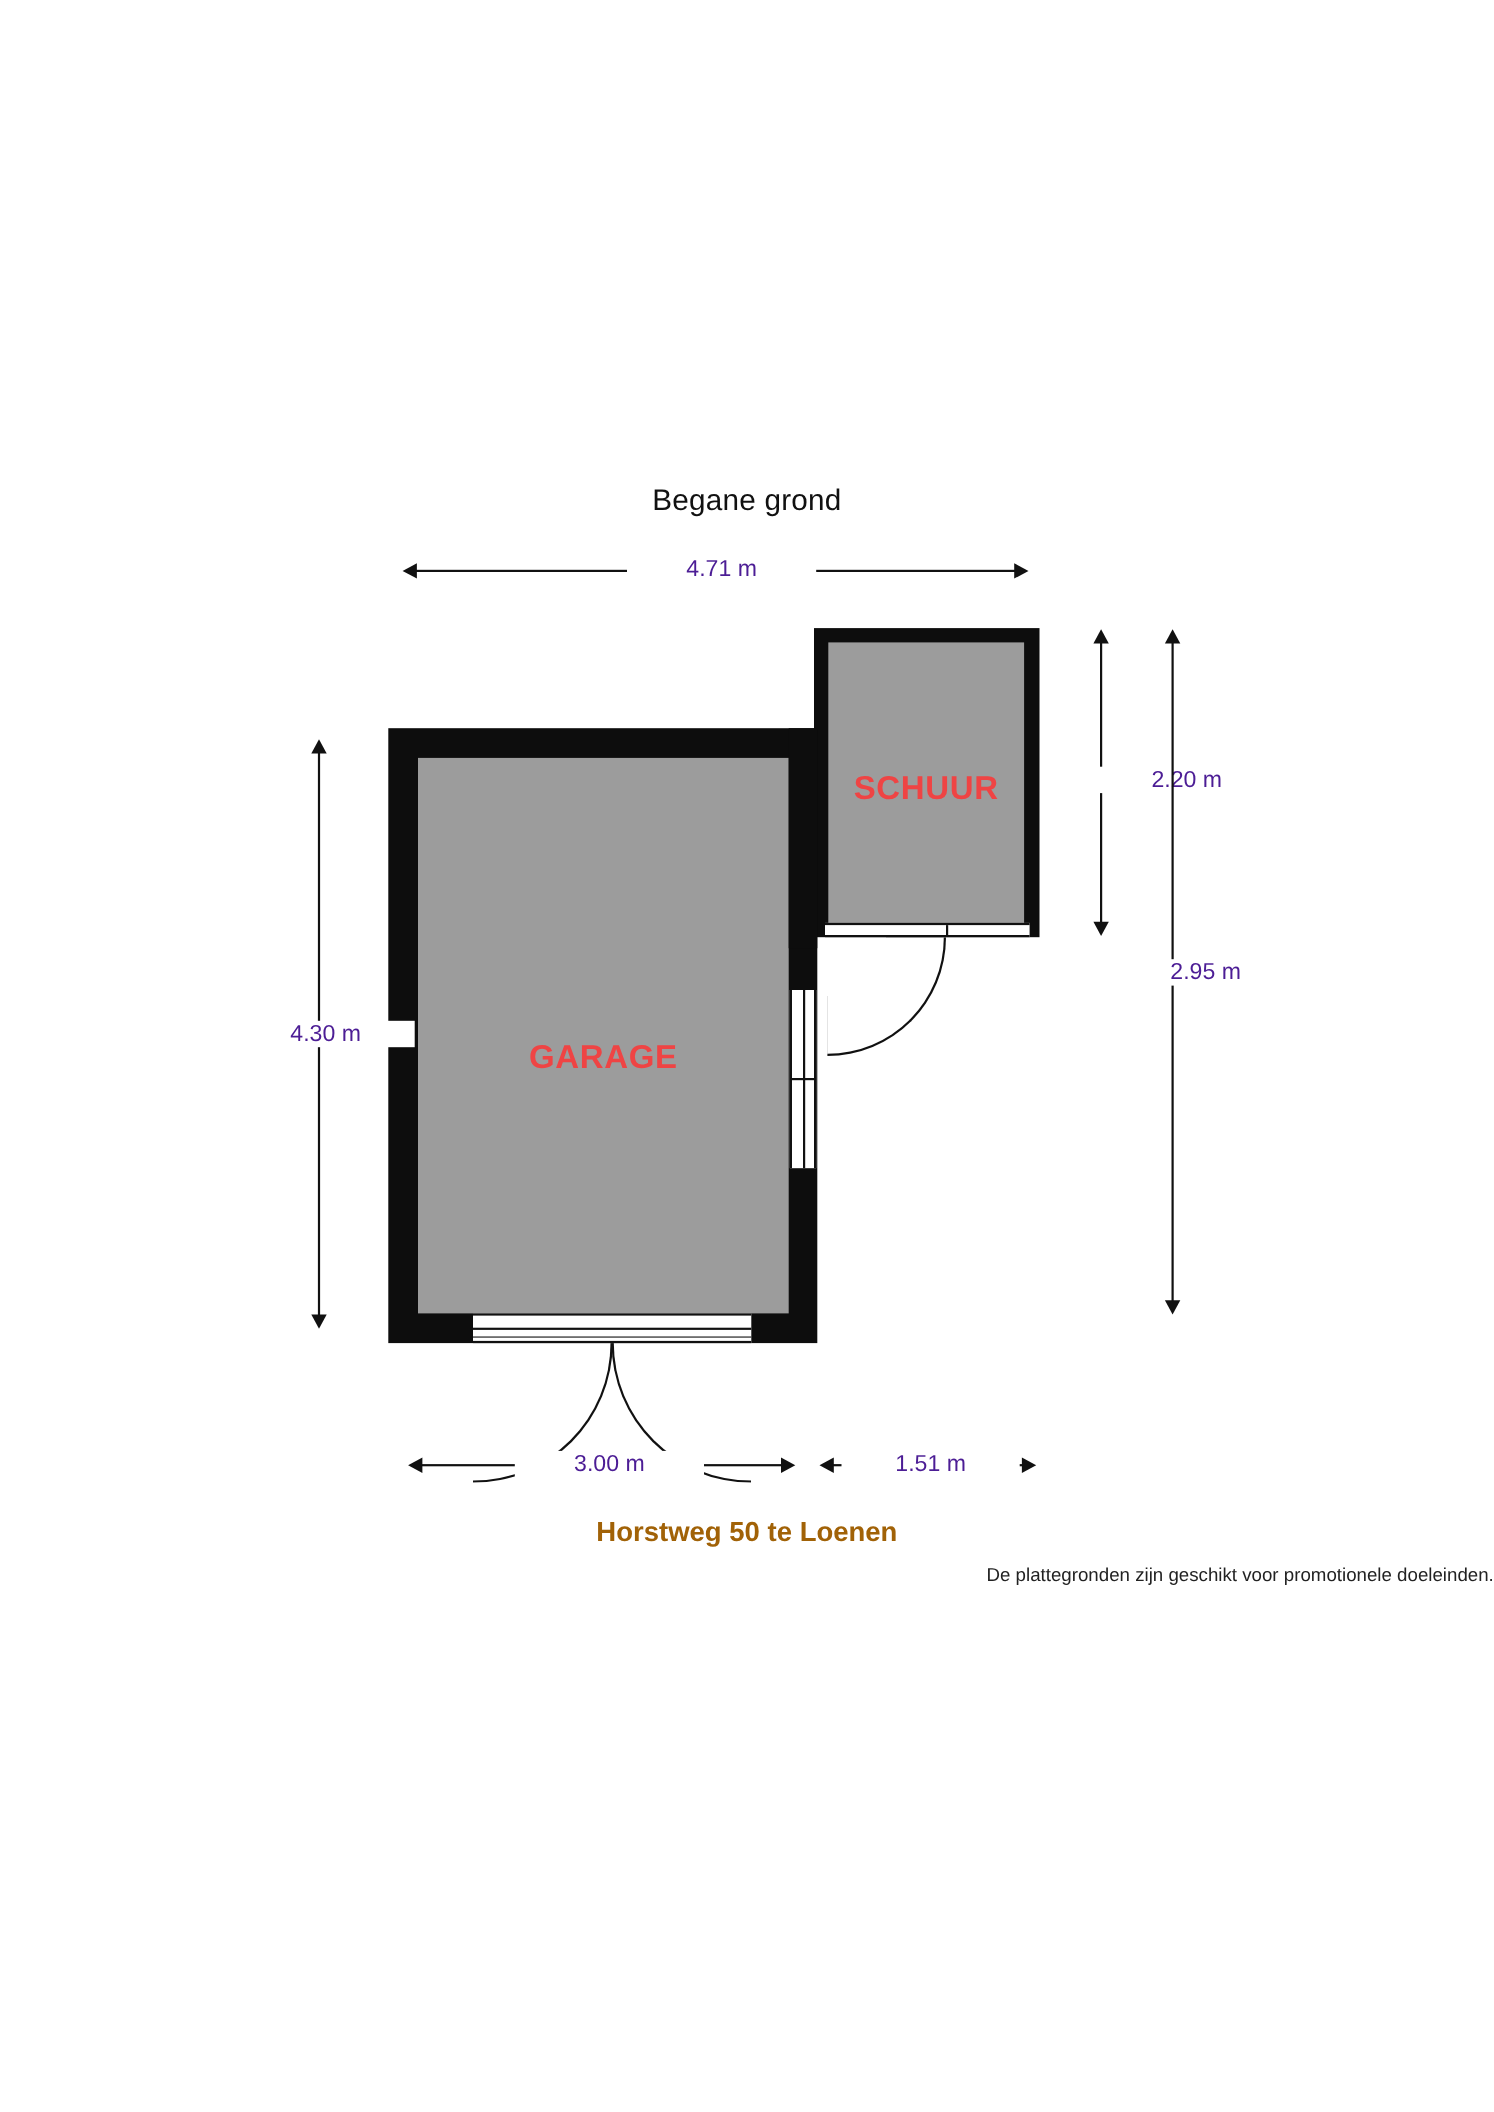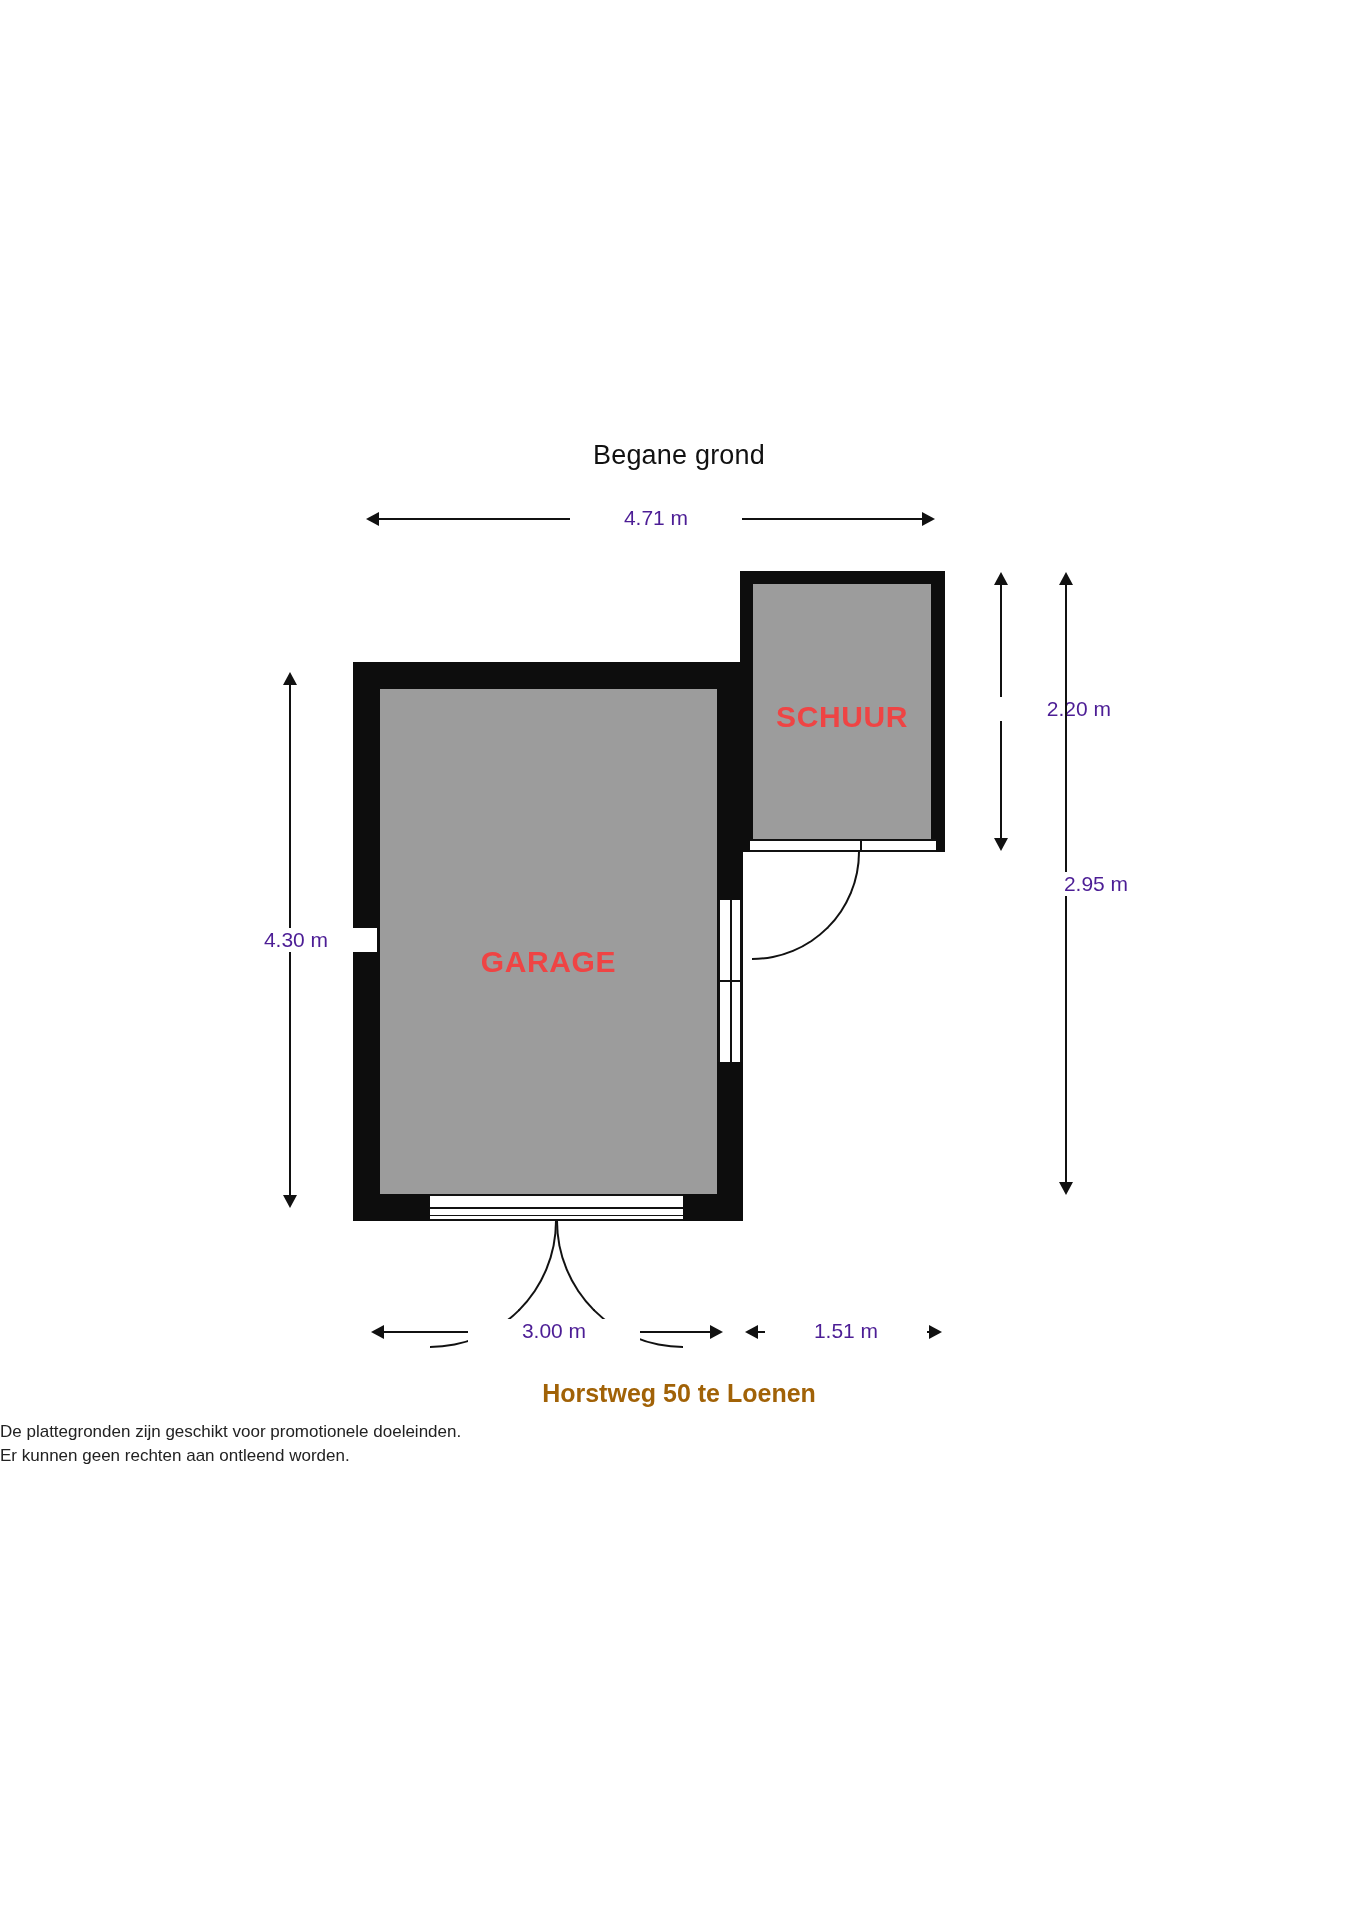--- a/index.html
+++ b/index.html
@@ -43,21 +43,21 @@
     text-align: center;
     font-size: 25px;
     font-weight: bold;
     color: #a16207;
   }
   .disclaimer {
     position: absolute;
     left: 0;
     top: 1420px;
     width: 1358px;
-    text-align: left;
+    text-align: right;
     font-size: 17px;
     line-height: 24px;
     color: #222222;
   }
   .disclaimer span { display: block; }
 
   
   .wall-garage {
     position: absolute;
     left: 353px;
@@ -333,16 +333,15 @@
   <div class="dim">
     <div class="dim-line-h" style="left:752px; top:1331px; width:184px;"></div>
     <div class="arrow arrow-left" style="left:745px; top:1325px;"></div>
     <div class="arrow arrow-right" style="left:929px; top:1325px;"></div>
     <div class="dim-label" style="left:765px; top:1319px; width:150px;">1.51 m</div>
   </div>
 
   <div class="address-title">Horstweg 50 te Loenen</div>
   <div class="disclaimer">
     <span>De plattegronden zijn geschikt voor promotionele doeleinden.</span>
-    <span>Er kunnen geen rechten aan ontleend worden.</span>
   </div>
 
 </div>
 
 </body></html>

